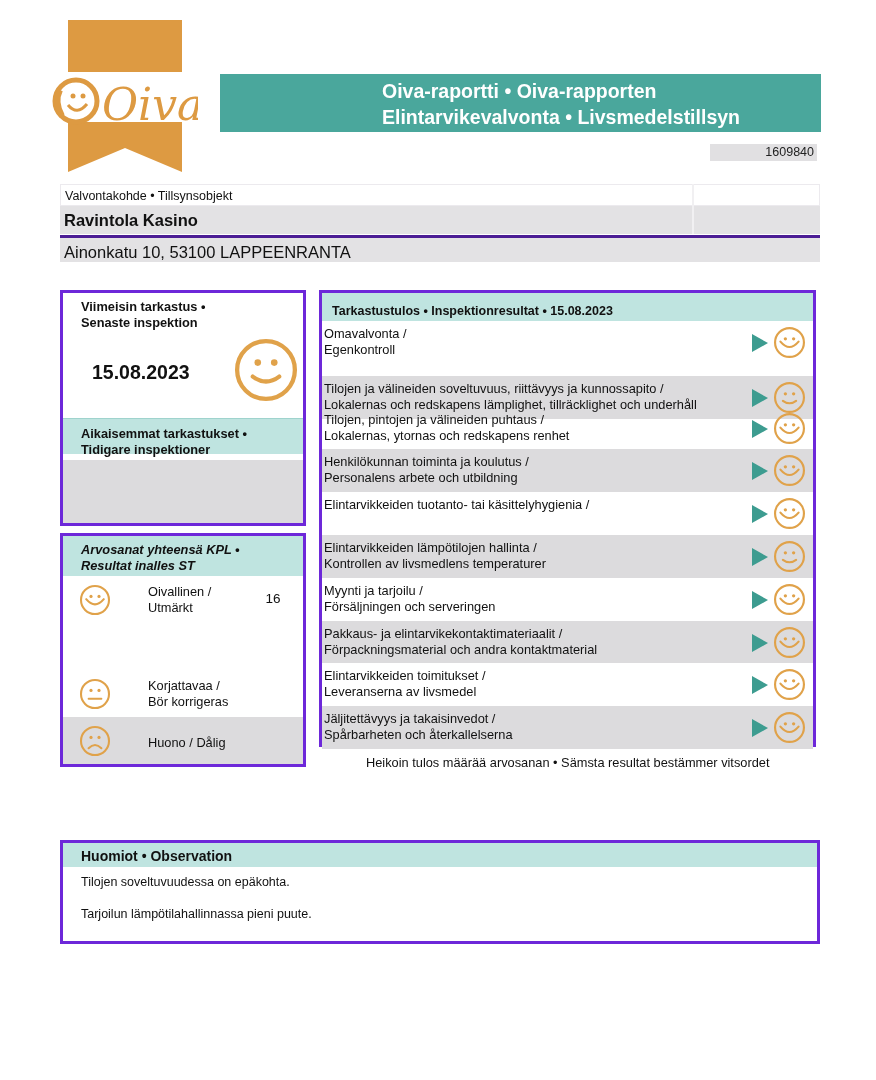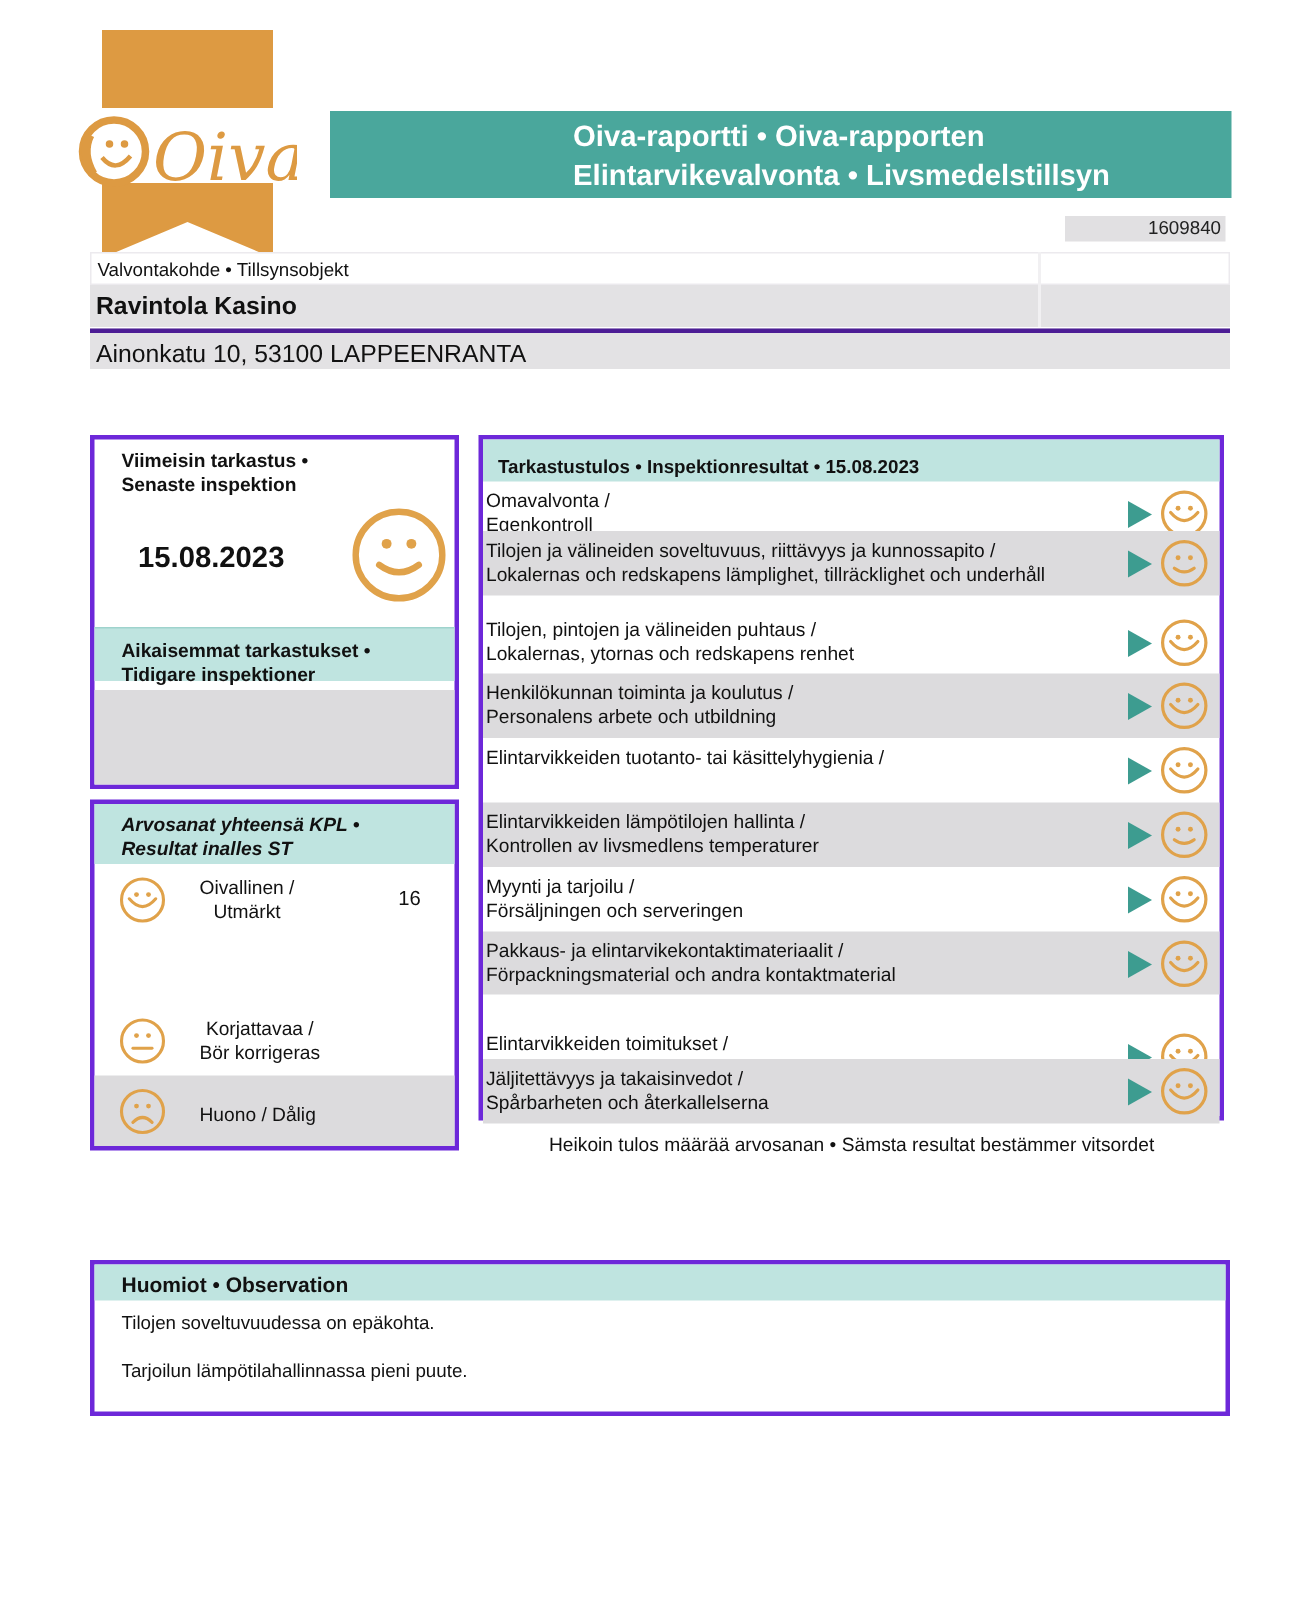--- a/index.html
+++ b/index.html
@@ -8,21 +8,21 @@
 
   .logo { position: absolute; left: 46px; top: 20px; width: 152px; height: 155px; }
 
   .title-band { position: absolute; left: 220px; top: 74px; width: 601px; height: 58px; background: #4aa79c; }
   .title-band .t { position: absolute; left: 162px; font-weight: bold; color: #fff; font-size: 19.5px; white-space: nowrap; }
   .title-band .t1 { top: 6px; }
   .title-band .t2 { top: 32px; }
 
   .report-id { position: absolute; left: 710px; top: 144px; width: 107px; height: 17px; background: #e1e0e2; text-align: right; font-size: 12.5px; padding-right: 3px; line-height: 17px; color: #222; }
 
-  .target { position: absolute; left: 60px; top: 168px; width: 704px; height: 78px; }
+  .target { position: absolute; left: 60px; top: 184px; width: 704px; height: 78px; }
   .target .r1 { position: absolute; left: 0; top: 0; width: 760px; height: 22px; background: #fff; border: 1px solid #eceaee; }
   .target .r1 .lbl { position: absolute; left: 4px; top: 4px; font-size: 12.5px; }
   .target .r2 { position: absolute; left: 0; top: 22px; width: 760px; height: 28px; background: #e3e2e4; }
   .target .r2 .name { position: absolute; left: 4px; top: 5px; font-size: 16.5px; font-weight: bold; }
   .target .r3 { position: absolute; left: 0; top: 51px; width: 760px; height: 27px; background: #e3e2e4; border-top: 3px solid #4c1d95; }
   .target .r3 .addr { position: absolute; left: 4px; top: 5px; font-size: 16.5px; }
   .target .vsep { position: absolute; left: 632px; top: 0; width: 2px; height: 50px; background: #f1f0f2; }
 
   .box { position: absolute; border: 3px solid #6d28d9; background: #fff; }
   .hdr-bold { font-weight: bold; font-size: 12.8px; line-height: 16px; }
@@ -34,21 +34,21 @@
   .latest .prev-h { position: absolute; left: 0; top: 125px; width: 240px; height: 36px; background: #bfe4e0; border-top: 1px solid #9fd3cd; }
   .latest .prev-h .txt { position: absolute; left: 18px; top: 7px; }
   .latest .prev-body { position: absolute; left: 0; top: 167px; width: 240px; height: 63px; background: #dcdbdd; }
 
   .grades { left: 60px; top: 533px; width: 246px; height: 234px; }
   .grades .gh { position: absolute; left: 0; top: 0; width: 240px; height: 40px; background: #bfe4e0; font-style: italic; }
   .grades .gh .txt { position: absolute; left: 18px; top: 6px; }
   .grades .grow { position: absolute; left: 0; width: 240px; height: 47px; }
   .grades .grow.alt { background: #dcdbdd; }
   .grades .grow .gface { position: absolute; left: 16px; top: 8px; width: 32px; height: 32px; }
-  .grades .grow .glabel { position: absolute; left: 70px; font-size: 12.8px; line-height: 16px; text-align: center; }
+  .grades .grow .glabel { position: absolute; left: 85px; font-size: 12.8px; line-height: 16px; }
   .grades .grow .gcount { position: absolute; left: 190px; width: 40px; text-align: center; font-size: 13.5px; top: 15px; }
 
   .results { left: 319px; top: 290px; width: 497px; height: 457px; text-decoration: underline; }
   .results .rh { position: absolute; left: 0; top: 0; width: 491px; height: 28px; background: #bfe4e0; }
   .results .rh .txt { position: absolute; left: 10px; top: 11px; font-weight: bold; font-size: 12.5px; }
   .results .rrow { position: absolute; left: 0; width: 491px; height: 42.8px; }
   .results .rrow.alt { background: #dcdbdd; }
   .results .rrow .rtxt { position: absolute; left: 2px; top: 5px; font-size: 12.8px; line-height: 16px; white-space: nowrap; }
   .results .rrow .arrow { position: absolute; left: 430px; top: 13px; width: 0; height: 0; border-top: 9px solid transparent; border-bottom: 9px solid transparent; border-left: 16px solid #3d9c90; cursor: pointer; }
   .results .rrow .rface { position: absolute; left: 451px; top: 5px; width: 33px; height: 33px; }
@@ -188,21 +188,21 @@
         <div class="arrow"></div>
         <div class="rface face">
           <svg viewBox="0 0 40 40">
             <circle cx="20" cy="20" r="17.5" fill="none" stroke="#e0a24a" stroke-width="2.6"></circle>
             <circle cx="15" cy="15.5" r="2" fill="#e0a24a"></circle>
             <circle cx="25" cy="15.5" r="2" fill="#e0a24a"></circle>
             <path d="M9 19 Q20 32 31 19" fill="none" stroke="#e0a24a" stroke-width="2.6" stroke-linecap="round"></path>
           </svg>
         </div>
       </div>
-      <div class="rrow alt" style="top: 61px;">
+      <div class="rrow alt" style="top: 83px;">
         <div class="rtxt">
           <div>Tilojen ja välineiden soveltuvuus, riittävyys ja kunnossapito /</div>
           <div>Lokalernas och redskapens lämplighet, tillräcklighet och underhåll</div>
         </div>
         <div class="arrow"></div>
         <div class="rface face">
           <svg viewBox="0 0 40 40">
             <circle cx="20" cy="20" r="17.5" fill="none" stroke="#e0a24a" stroke-width="2.6"></circle>
             <circle cx="15" cy="15.5" r="2" fill="#e0a24a"></circle>
             <circle cx="25" cy="15.5" r="2" fill="#e0a24a"></circle>
@@ -292,21 +292,21 @@
         <div class="arrow"></div>
         <div class="rface face">
           <svg viewBox="0 0 40 40">
             <circle cx="20" cy="20" r="17.5" fill="none" stroke="#e0a24a" stroke-width="2.6"></circle>
             <circle cx="15" cy="15.5" r="2" fill="#e0a24a"></circle>
             <circle cx="25" cy="15.5" r="2" fill="#e0a24a"></circle>
             <path d="M9 19 Q20 32 31 19" fill="none" stroke="#e0a24a" stroke-width="2.6" stroke-linecap="round"></path>
           </svg>
         </div>
       </div>
-      <div class="rrow" style="top: 370.4px; margin-top: 20px;">
+      <div class="rrow" style="top: 370.4px;">
         <div class="rtxt">
           <div>Elintarvikkeiden toimitukset /</div>
           <div>Leveranserna av livsmedel</div>
         </div>
         <div class="arrow"></div>
         <div class="rface face">
           <svg viewBox="0 0 40 40">
             <circle cx="20" cy="20" r="17.5" fill="none" stroke="#e0a24a" stroke-width="2.6"></circle>
             <circle cx="15" cy="15.5" r="2" fill="#e0a24a"></circle>
             <circle cx="25" cy="15.5" r="2" fill="#e0a24a"></circle>

